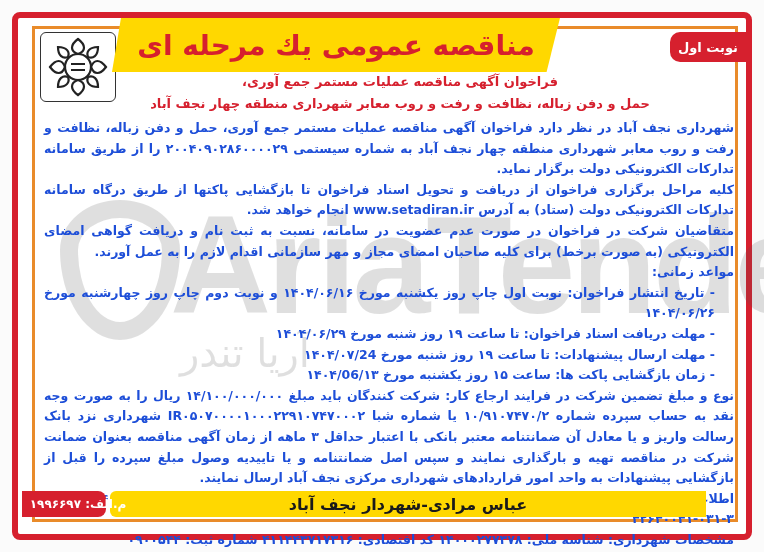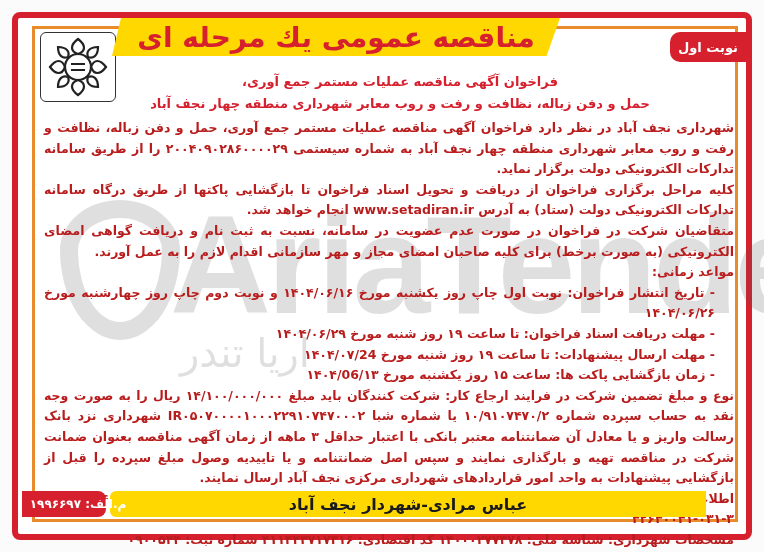--- a/index.html
+++ b/index.html
@@ -8,21 +8,21 @@
   .outer-frame {
     position: absolute; left: 12px; top: 12px; width: 740px; height: 528px;
     border: 6px solid #d6202e; border-radius: 8px; box-sizing: border-box; background: #fff;
   }
   .inner-frame {
     position: absolute; left: 32px; top: 26px; width: 706px; height: 496px;
     border: 3px solid #e98b2a; box-sizing: border-box; background: #fff;
   }
 
   .title-banner {
-    position: absolute; left: 112px; top: 18px; width: 448px; height: 38px;
+    position: absolute; left: 112px; top: 18px; width: 448px; height: 54px;
     background: #ffd800;
     clip-path: polygon(2% 0, 100% 0, 97% 100%, 0 100%);
     display: flex; align-items: center; justify-content: center;
   }
   .title-text { color: #d6202e; font-weight: bold; font-size: 28px; direction: rtl; }
 
   .edition-badge {
     position: absolute; right: 18px; top: 32px; width: 76px; height: 30px;
     background: #d6202e; border-radius: 10px 0 0 10px;
     display: flex; align-items: center; justify-content: center;
@@ -38,21 +38,21 @@
   .subtitle {
     position: absolute; left: 150px; width: 500px; text-align: center;
     color: #d6202e; font-weight: bold; font-size: 13px; direction: rtl;
   }
   .sub1 { top: 74px; }
   .sub2 { top: 96px; }
 
   .body-text {
     position: absolute; left: 44px; top: 118px; width: 690px;
     direction: rtl; text-align: justify; font-size: 12.5px; font-weight: bold;
-    color: #b91c1c; line-height: 20.6px;
+    color: #1d4ed8; line-height: 20.6px;
   }
   .body-text p { margin: 0; }
   .body-text .list-item { padding-right: 19px; }
 
   .watermark {
     position: absolute; left: 60px; top: 190px; width: 640px; height: 190px;
     pointer-events: none; opacity: 0.18;
   }
   .wm-latin { position: absolute; left: 110px; top: 0; font-size: 140px; font-weight: bold; color: #555; font-family: "Liberation Sans", sans-serif; letter-spacing: -4px; line-height: 150px; }
   .wm-persian { position: absolute; left: 120px; top: 140px; font-size: 40px; color: #555; direction: rtl; }

